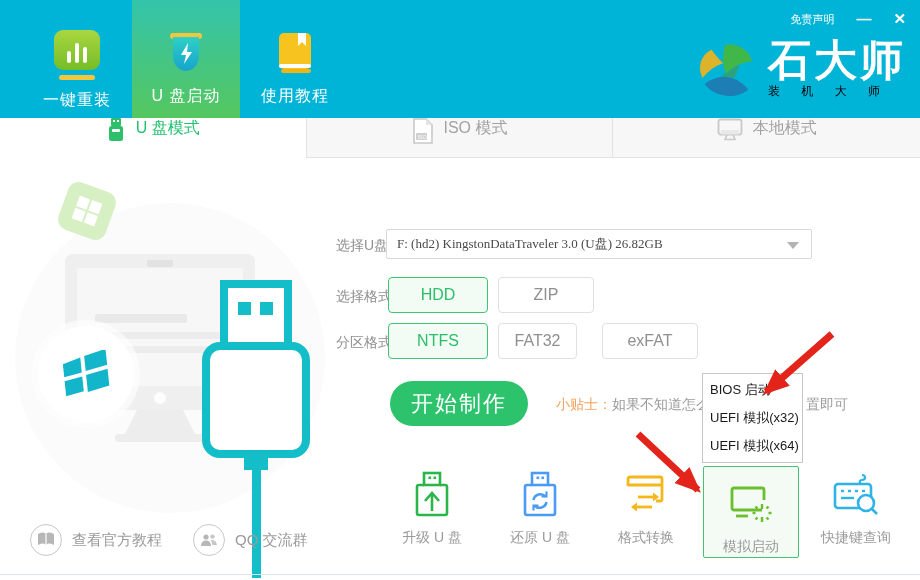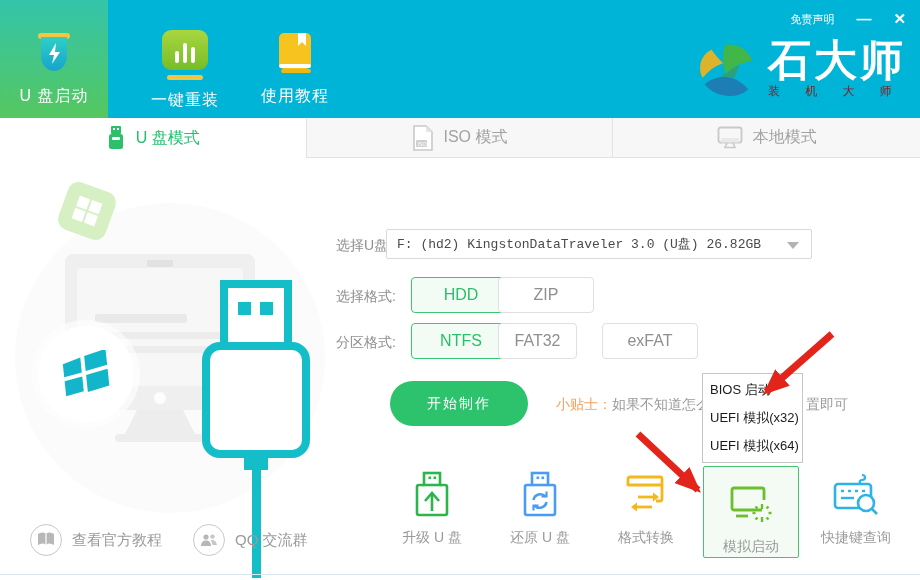--- a/index.html
+++ b/index.html
@@ -23,42 +23,42 @@
 
   .icon-chart { width:46px; height:40px; border-radius:9px;
                 background:linear-gradient(180deg,#a9d640,#76bd27);
                 display:flex; align-items:flex-end; justify-content:center; gap:4px; padding-bottom:7px; }
   .icon-chart i { display:block; width:4px; background:#fff; border-radius:2px; }
   .icon-chart .b1{height:12px;} .icon-chart .b2{height:20px;} .icon-chart .b3{height:16px;}
   .chart-underline { width:36px; height:5px; border-radius:3px; background:#f2c63e; margin-top:5px; }
 
   
   .mode-tabs { position:absolute; left:0; top:118px; width:920px; height:40px; display:flex; }
-  .mode-tab { width:306.7px; height:40px; display:flex; align-items:center; justify-content:center; gap:10px;
+  .mode-tab { width:306.7px; height:40px; display:flex; align-items:flex-start; justify-content:center; gap:10px;
               background:#f7f7f7; border-bottom:1px solid #e3e3e3; border-right:1px solid #e3e3e3;
               color:#a2a2a2; font-size:16px; cursor:pointer; }
   .mode-tab:last-child { border-right:none; }
   .mode-tab.active { background:#fff; border-bottom:none; color:var(--tab_active_green,#21c06f); }
 
   
   .form-label { position:absolute; font-size:14px; color:#8f8f8f; }
   .usb-select { position:absolute; left:386px; top:229px; width:426px; height:30px; background:#fff;
                 border:1px solid #d9d9d9; border-radius:2px; display:flex; align-items:center;
                 padding:0 28px 0 10px; cursor:pointer; }
-  .usb-select .val { font-family:Liberation Mono, monospace; font-size:13px; color:#4a4a4a; white-space:nowrap;
+  .usb-select .val { font-family:Liberation Serif, serif; font-size:13px; color:#4a4a4a; white-space:nowrap;
                      overflow:hidden; }
   .caret { position:absolute; right:12px; top:12px; width:0; height:0;
            border-left:6px solid transparent; border-right:6px solid transparent; border-top:7px solid #b3b3b3; }
 
   .opt-btn { position:absolute; height:36px; border:1px solid #e0e0e0; border-radius:4px; background:#fff;
              color:#8f8f8f; font-size:16px; display:flex; align-items:center; justify-content:center; cursor:pointer; }
-  .opt-btn.sel { border-color:#3ec573; background:#f2fcf5; color:#2abf68;margin-left:23px; }
+  .opt-btn.sel { border-color:#3ec573; background:#f2fcf5; color:#2abf68; }
 
   .start-btn { position:absolute; left:390px; top:381px; width:138px; height:45px; border-radius:23px;
-               background:var(--accent_green,#2dc36c); color:#fff; font-size:14px; letter-spacing:2px;
+               background:var(--accent_green,#2dc36c); color:#fff; font-size:22px; letter-spacing:2px;
                display:flex; align-items:center; justify-content:center; cursor:pointer; border:none; }
 
   .tip { position:absolute; left:556px; top:396px; font-size:14px; color:#9b9b9b; white-space:nowrap;
          width:240px; overflow:hidden; }
   .tip .tl { color:var(--tip_orange,#f5a25d); }
   .tip-right { position:absolute; left:806px; top:396px; font-size:14px; color:#9b9b9b; white-space:nowrap; }
 
   
   .popup { position:absolute; left:702px; top:373px; width:101px; height:90px; background:#fff;
            border:1px solid #c6c6c6; z-index:20; display:flex; flex-direction:column;
@@ -85,54 +85,54 @@
   .win-chip { position:absolute; left:62px; top:28px; width:50px; height:50px; border-radius:11px;
               background:#d6efc3; transform:rotate(20deg); display:flex; align-items:center; justify-content:center; }
   .monitor { position:absolute; left:63px; top:94px; }
   .white-circle { position:absolute; left:38px; top:168px; width:96px; height:96px; border-radius:50%;
                   background:#fff; box-shadow:0 0 0 6px rgba(255,255,255,.6); display:flex;
                   align-items:center; justify-content:center; }
   .usb-plug { position:absolute; left:196px; top:122px; }
 
   .logo { position:absolute; right:14px; top:42px; display:flex; align-items:flex-start; gap:10px; }
   .logo-txt .nm { color:#fff; font-size:43px; font-weight:bold; letter-spacing:3px; line-height:36px; }
-  .logo-txt .sub { color:#7f1d1d; font-size:12px; letter-spacing:9px; margin-top:5px;font-family:Liberation Mono, monospace; }
+  .logo-txt .sub { color:#000000; font-size:12px; letter-spacing:9px; margin-top:5px; }
 
   .arrows { position:absolute; left:0; top:0; width:920px; height:580px; z-index:30; pointer-events:none; }
 </style>
 </head>
 <body>
 
 <div class="app">
 
   <div class="header">
     <div class="top-tabs">
+      <div class="top-tab first">
+        <div class="icon-chart">
+            <i class="b1"></i>
+            <i class="b2"></i>
+            <i class="b3"></i>
+          </div>
+        <div class="chart-underline"></div>
+        <div class="lbl">一键重装</div>
+      </div>
       <div class="top-tab active">
         <svg width="46" height="46" viewBox="0 0 46 46">
           <defs>
               <linearGradient id="sg" x1="0" y1="0" x2="0" y2="1">
             <stop offset="0" stop-color="#2fd0c6"></stop>
                 <stop offset="1" stop-color="#16a3cd"></stop>
           </linearGradient>
             </defs>
           <rect x="7" y="3" width="32" height="6" rx="3" fill="#f2c63e"></rect>
           <path d="M10 7 h26 v19 a13 15 0 0 1 -26 0 z" fill="url(#sg)"></path>
           <path d="M25 13 L18 25 h5 L21 34 L29 22 h-5 z" fill="#fff"></path>
         </svg>
         <div class="lbl">U 盘启动</div>
       </div>
-      <div class="top-tab first">
-        <div class="icon-chart">
-            <i class="b1"></i>
-            <i class="b2"></i>
-            <i class="b3"></i>
-          </div>
-        <div class="chart-underline"></div>
-        <div class="lbl">一键重装</div>
-      </div>
       <div class="top-tab">
         <svg width="46" height="46" viewBox="0 0 46 46">
           <rect x="7" y="3" width="32" height="36" rx="5" fill="#f7c41f"></rect>
           <path d="M26 3 h8 v13 l-4 -4 l-4 4 z" fill="#fff"></path>
           <rect x="7" y="34" width="32" height="4" rx="2" fill="#fff"></rect>
           <rect x="9" y="39" width="30" height="4" rx="2" fill="#eeb614"></rect>
         </svg>
         <div class="lbl">使用教程</div>
       </div>
     </div>

